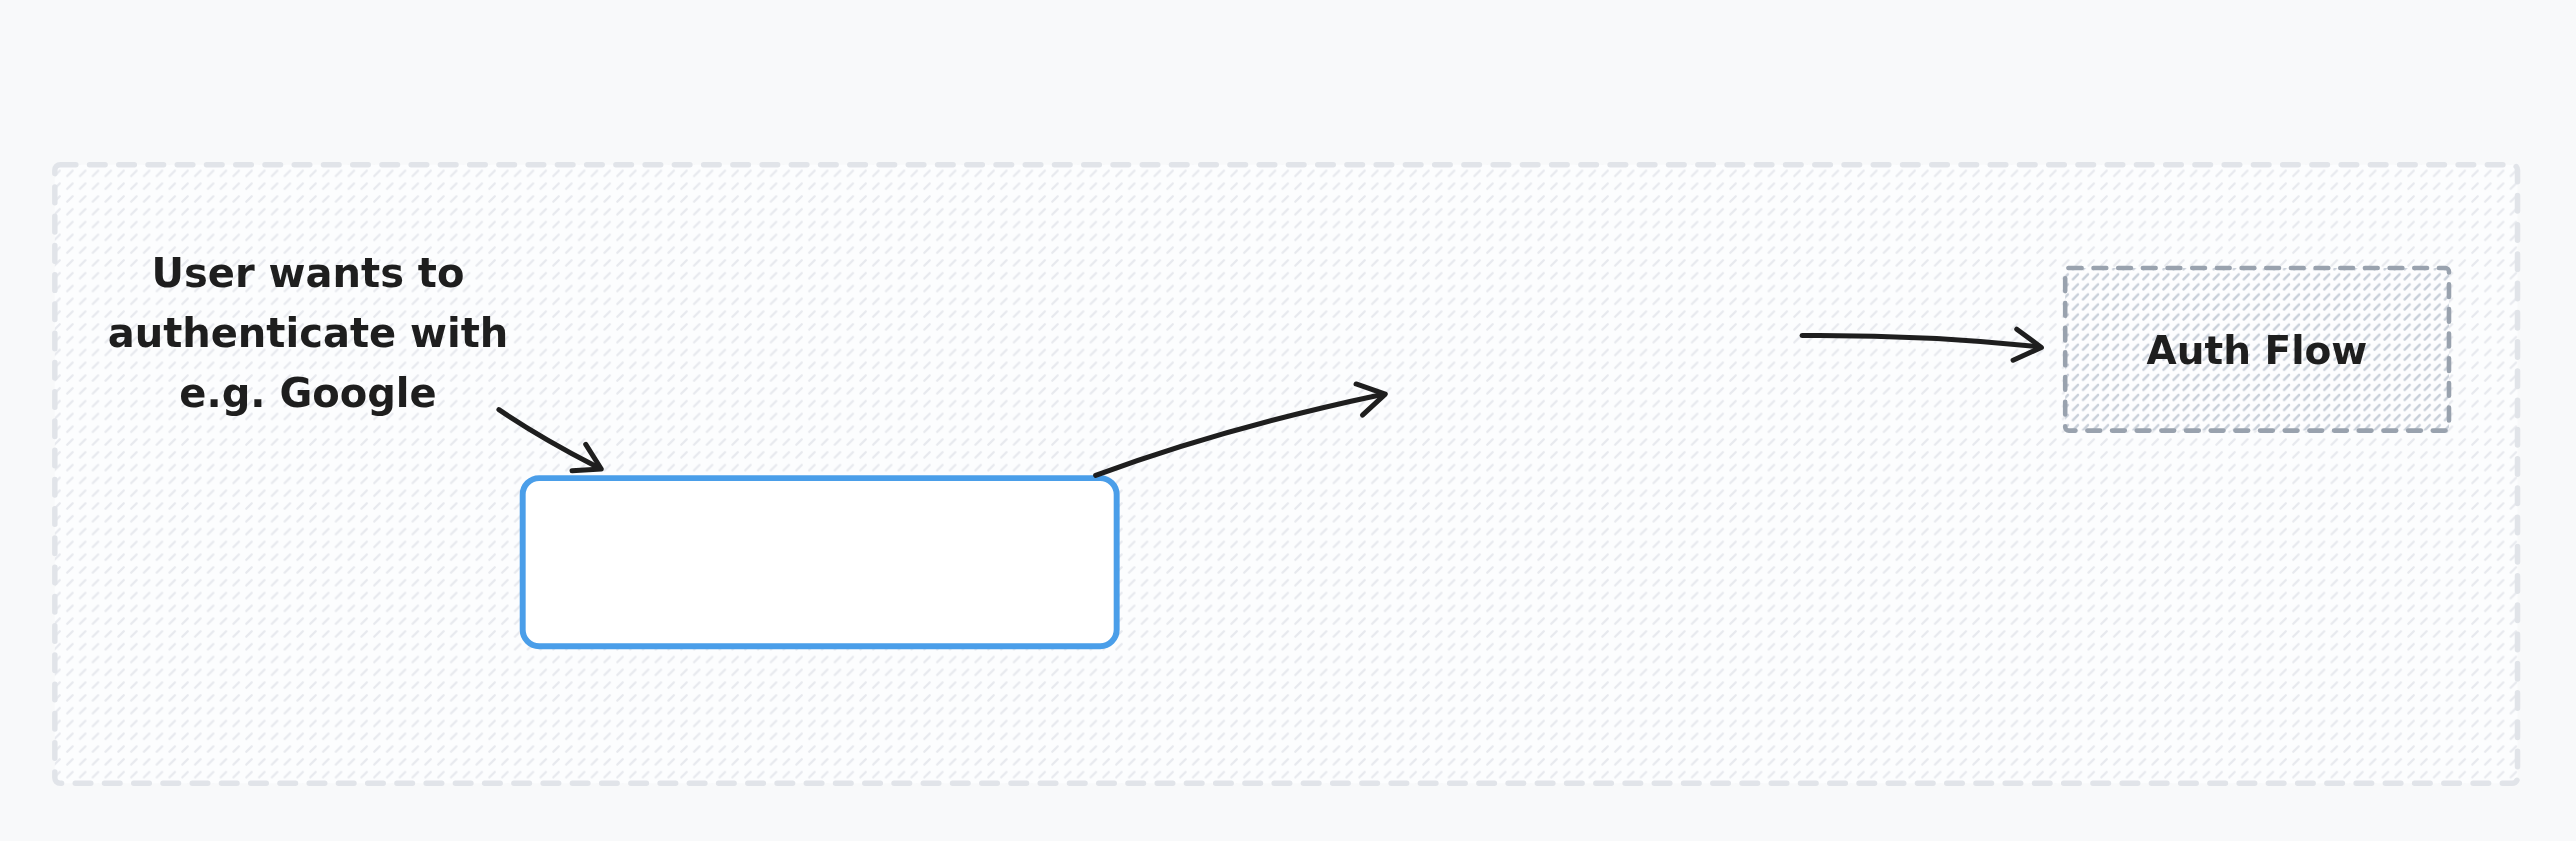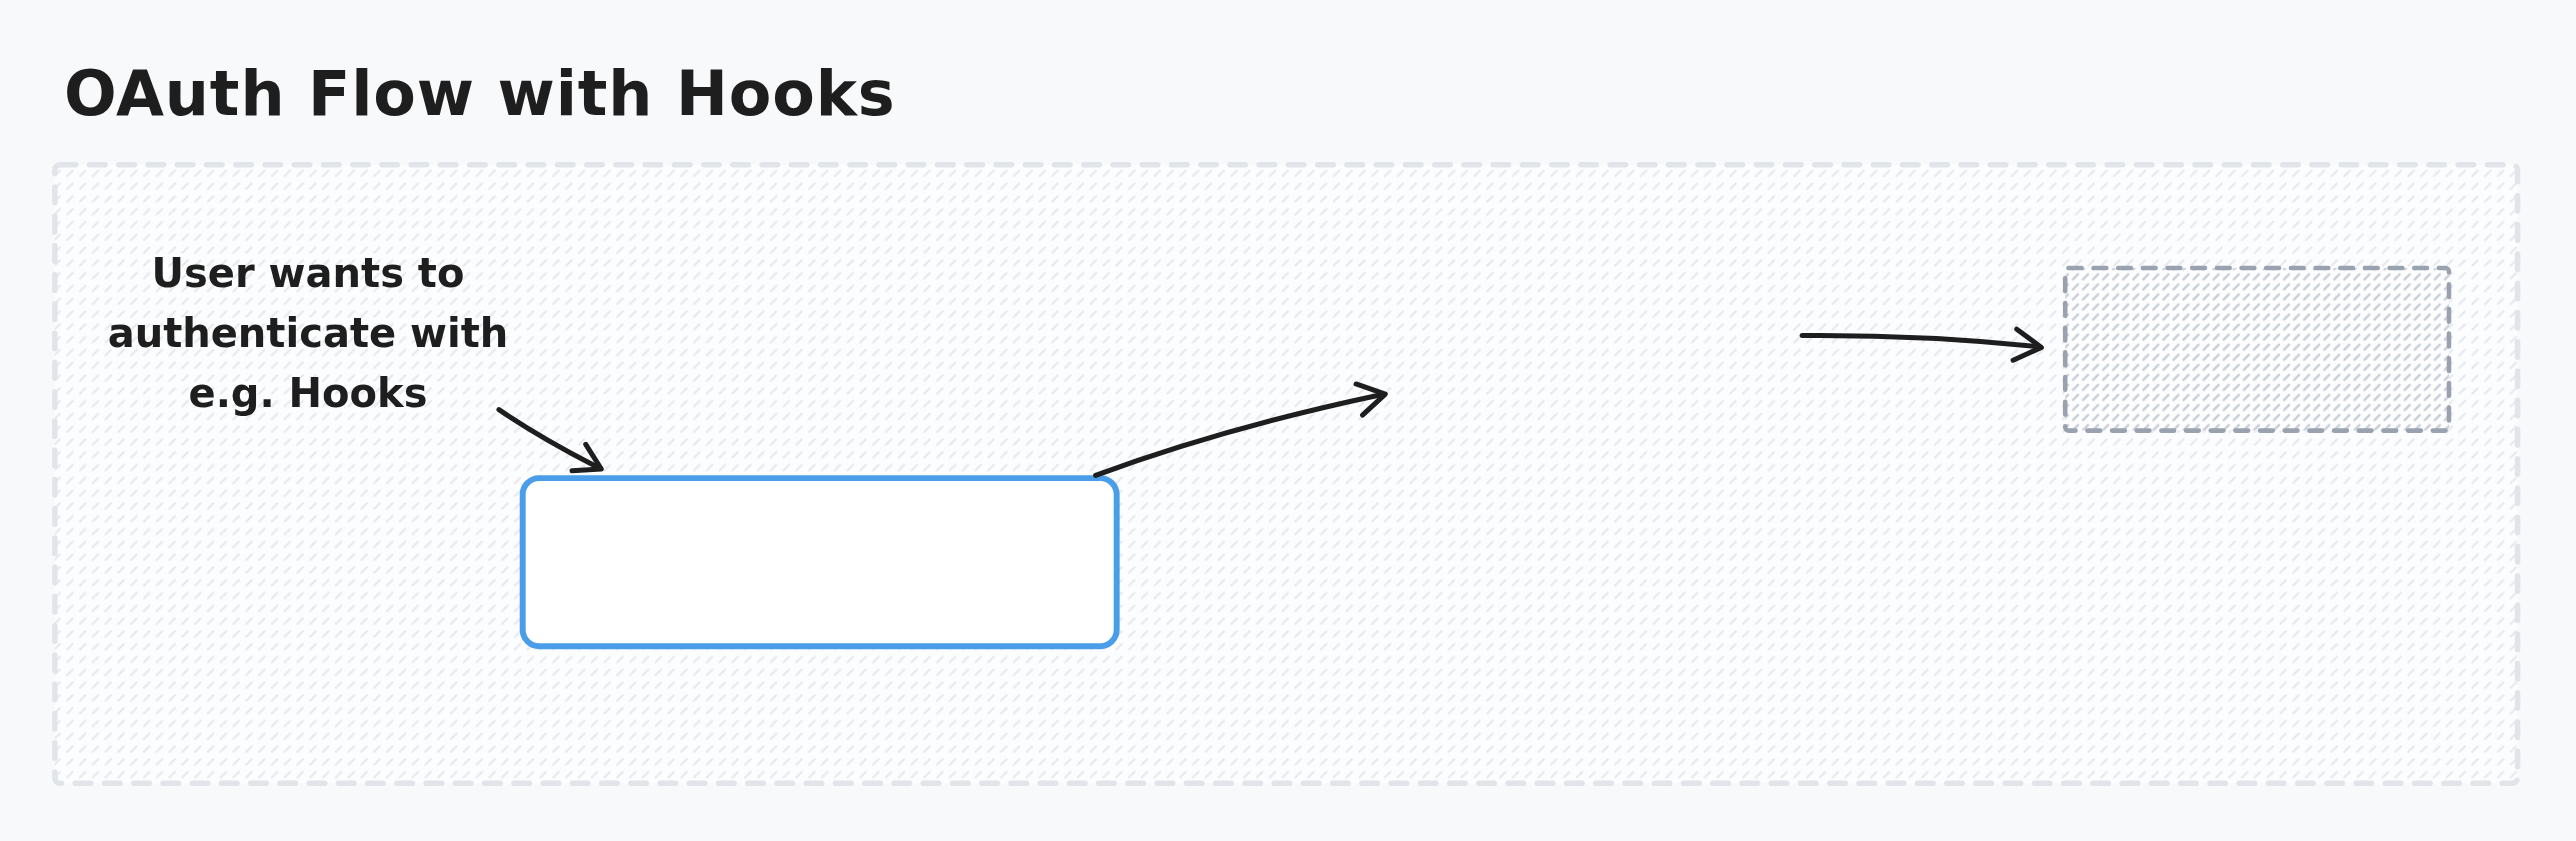--- a/index.html
+++ b/index.html
@@ -78,21 +78,20 @@
     font-size:39px;
     transform:translate(-50%,-50%);
     white-space:nowrap;
   }
 </style>
 </head>
 <body>
 
 <div class="canvas">
 
-  <div class="title">OAuth Flow with Hooks</div>
 
   <svg class="diagram-svg" width="2576" height="842" viewBox="0 0 2819 921">
     <defs>
       <pattern id="hatchLight" width="14" height="14" patternUnits="userSpaceOnUse">
         <rect width="14" height="14" fill="#fcfdfe"></rect>
         <path d="M3.5 10.5 L9.5 4.5" class="hatch-light-stroke"></path>
       </pattern>
       <pattern id="hatchDense" width="11" height="11" patternUnits="userSpaceOnUse">
         <rect width="11" height="11" fill="#fdfdfe"></rect>
         <path d="M2.5 8.5 L8 3" class="hatch-dense-stroke"></path>
@@ -110,19 +109,20 @@
 
     <path class="arrow" d="M1199 520 Q1340 468 1510 432"></path>
     <path class="arrow" d="M1491 454 L1516 431 L1484 420"></path>
 
     <path class="arrow" d="M1972 367 Q2105 366 2228 379"></path>
     <path class="arrow" d="M2203 394 L2234 380 L2207 360"></path>
   </svg>
 
   <div class="label note" style="left:308px;top:243px">User wants to
 authenticate with
-e.g. Hooks</div>
+e.g. Google</div>
 
 
 
+  <div class="label box-label" style="left:2257px;top:350px">Auth Flow</div>
 
 </div>
 
 
 </body></html>

